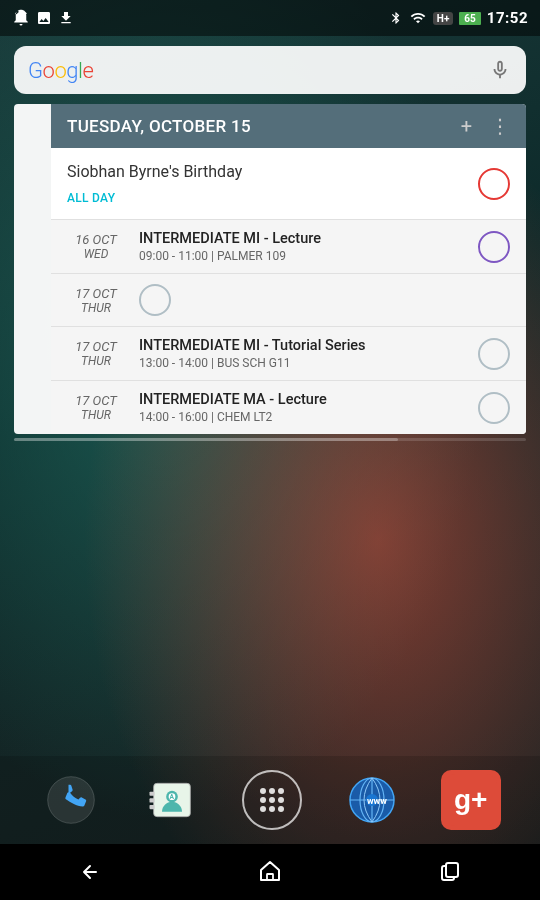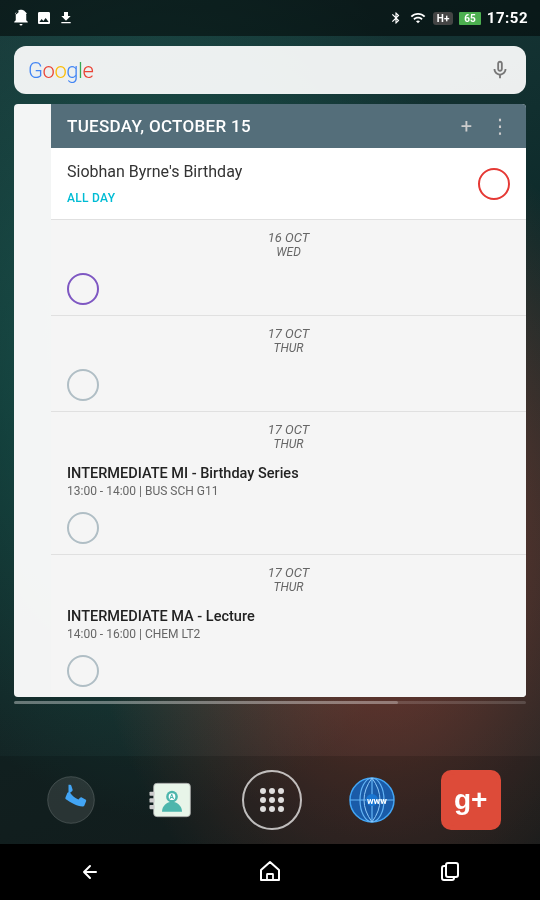--- a/index.html
+++ b/index.html
@@ -165,24 +165,24 @@
       border: 2px solid;
       flex-shrink: 0;
     }
     .circle-red { border-color: #e53935; }
     .circle-purple { border-color: #9e9e9e; }
 
     
     .event-row {
       background: #f5f5f5;
       display: flex;
+      align-items: center;
       padding: 10px 16px;
       border-bottom: 1px solid #e0e0e0;
       gap: 14px;
-      flex-direction: column;
     }
 
     .event-row:last-child {
       border-bottom: none;
     }
 
     .event-date-col {
       min-width: 58px;
       text-align: center;
       flex-shrink: 0;
@@ -356,38 +356,42 @@
         <div class="allday-label">ALL DAY</div>
       </div>
       <div class="circle-btn circle-red"></div>
     </div>
 
     <div class="event-row">
       <div class="event-date-col">
         <div class="event-date-day">16 OCT</div>
         <div class="event-date-weekday">WED</div>
       </div>
+      <div class="event-details">
+        <div class="event-name">INTERMEDIATE MI - Lecture</div>
+        <div class="event-time-loc">09:00 - 11:00  |  PALMER 109</div>
+      </div>
       <div class="circle-btn circle-purple" style="border-color:#7e57c2;"></div>
     </div>
 
     <div class="event-row">
       <div class="event-date-col">
         <div class="event-date-day">17 OCT</div>
         <div class="event-date-weekday">THUR</div>
       </div>
       <div class="circle-btn" style="border-color:#b0bec5;"></div>
     </div>
 
     <div class="event-row">
       <div class="event-date-col">
         <div class="event-date-day">17 OCT</div>
         <div class="event-date-weekday">THUR</div>
       </div>
       <div class="event-details">
-        <div class="event-name">INTERMEDIATE MI - Birthday Series</div>
+        <div class="event-name">INTERMEDIATE MI - Tutorial Series</div>
         <div class="event-time-loc">13:00 - 14:00  |  BUS SCH G11</div>
       </div>
       <div class="circle-btn" style="border-color:#b0bec5;"></div>
     </div>
 
     <div class="event-row">
       <div class="event-date-col">
         <div class="event-date-day">17 OCT</div>
         <div class="event-date-weekday">THUR</div>
       </div>

